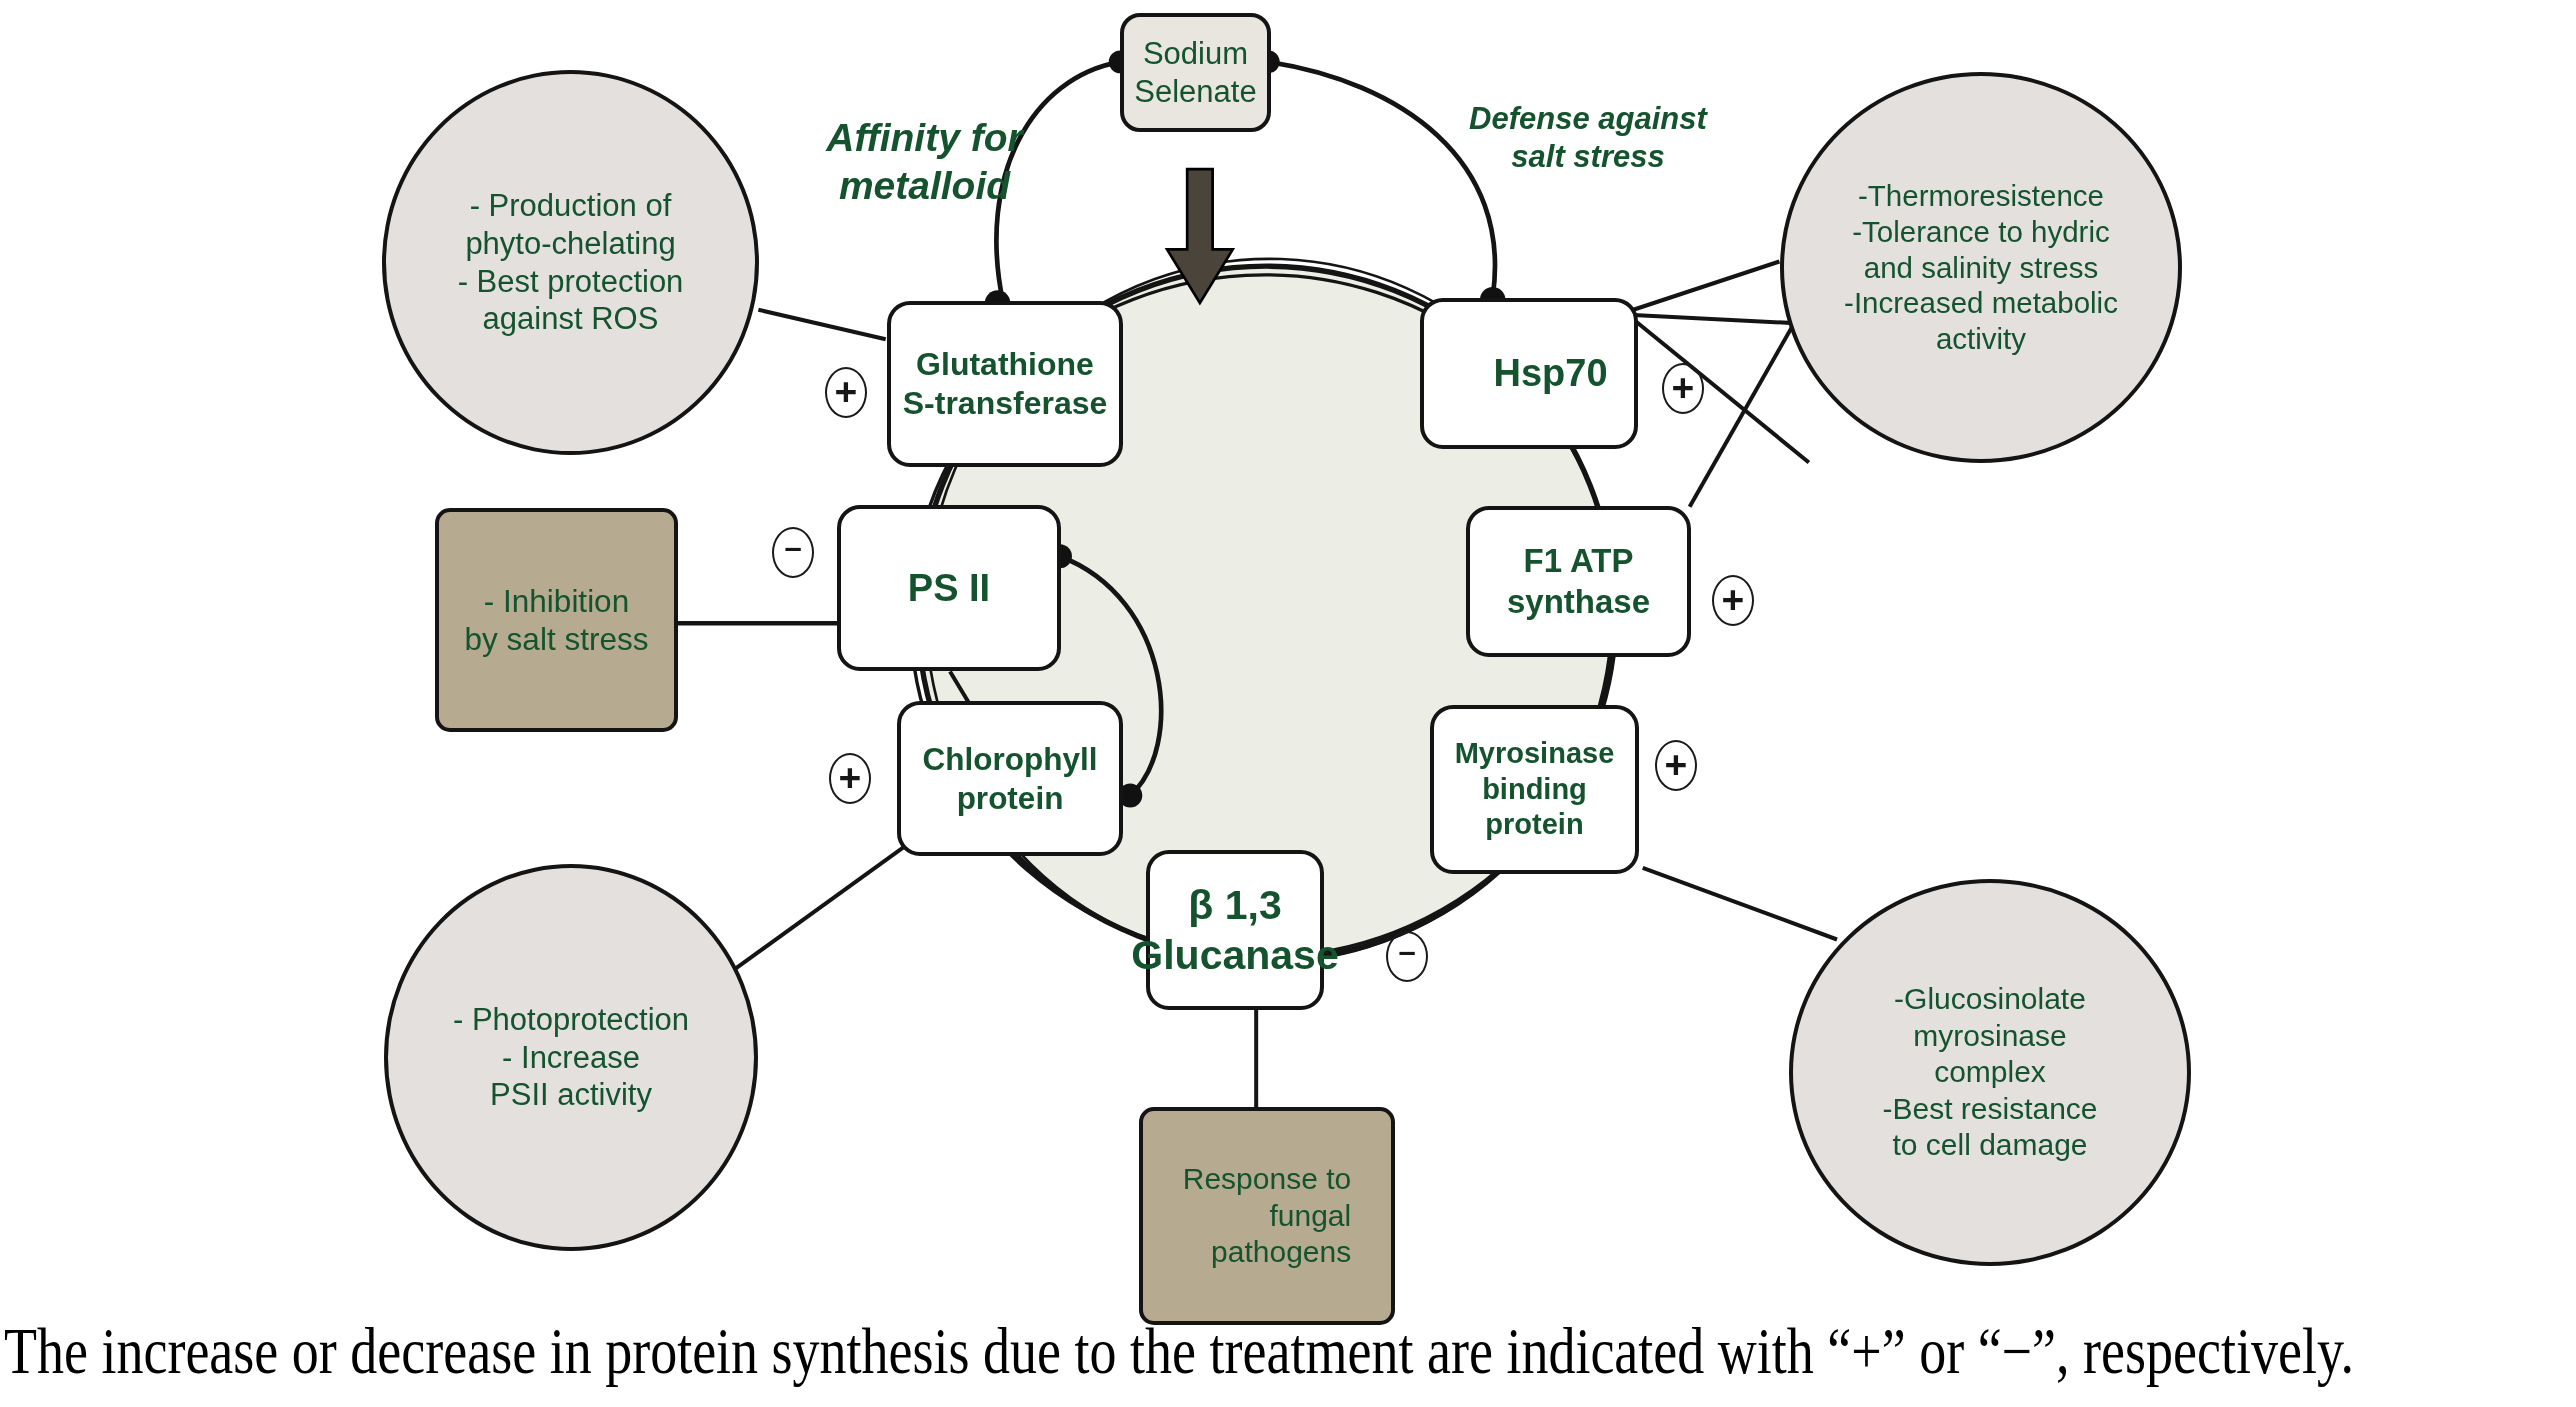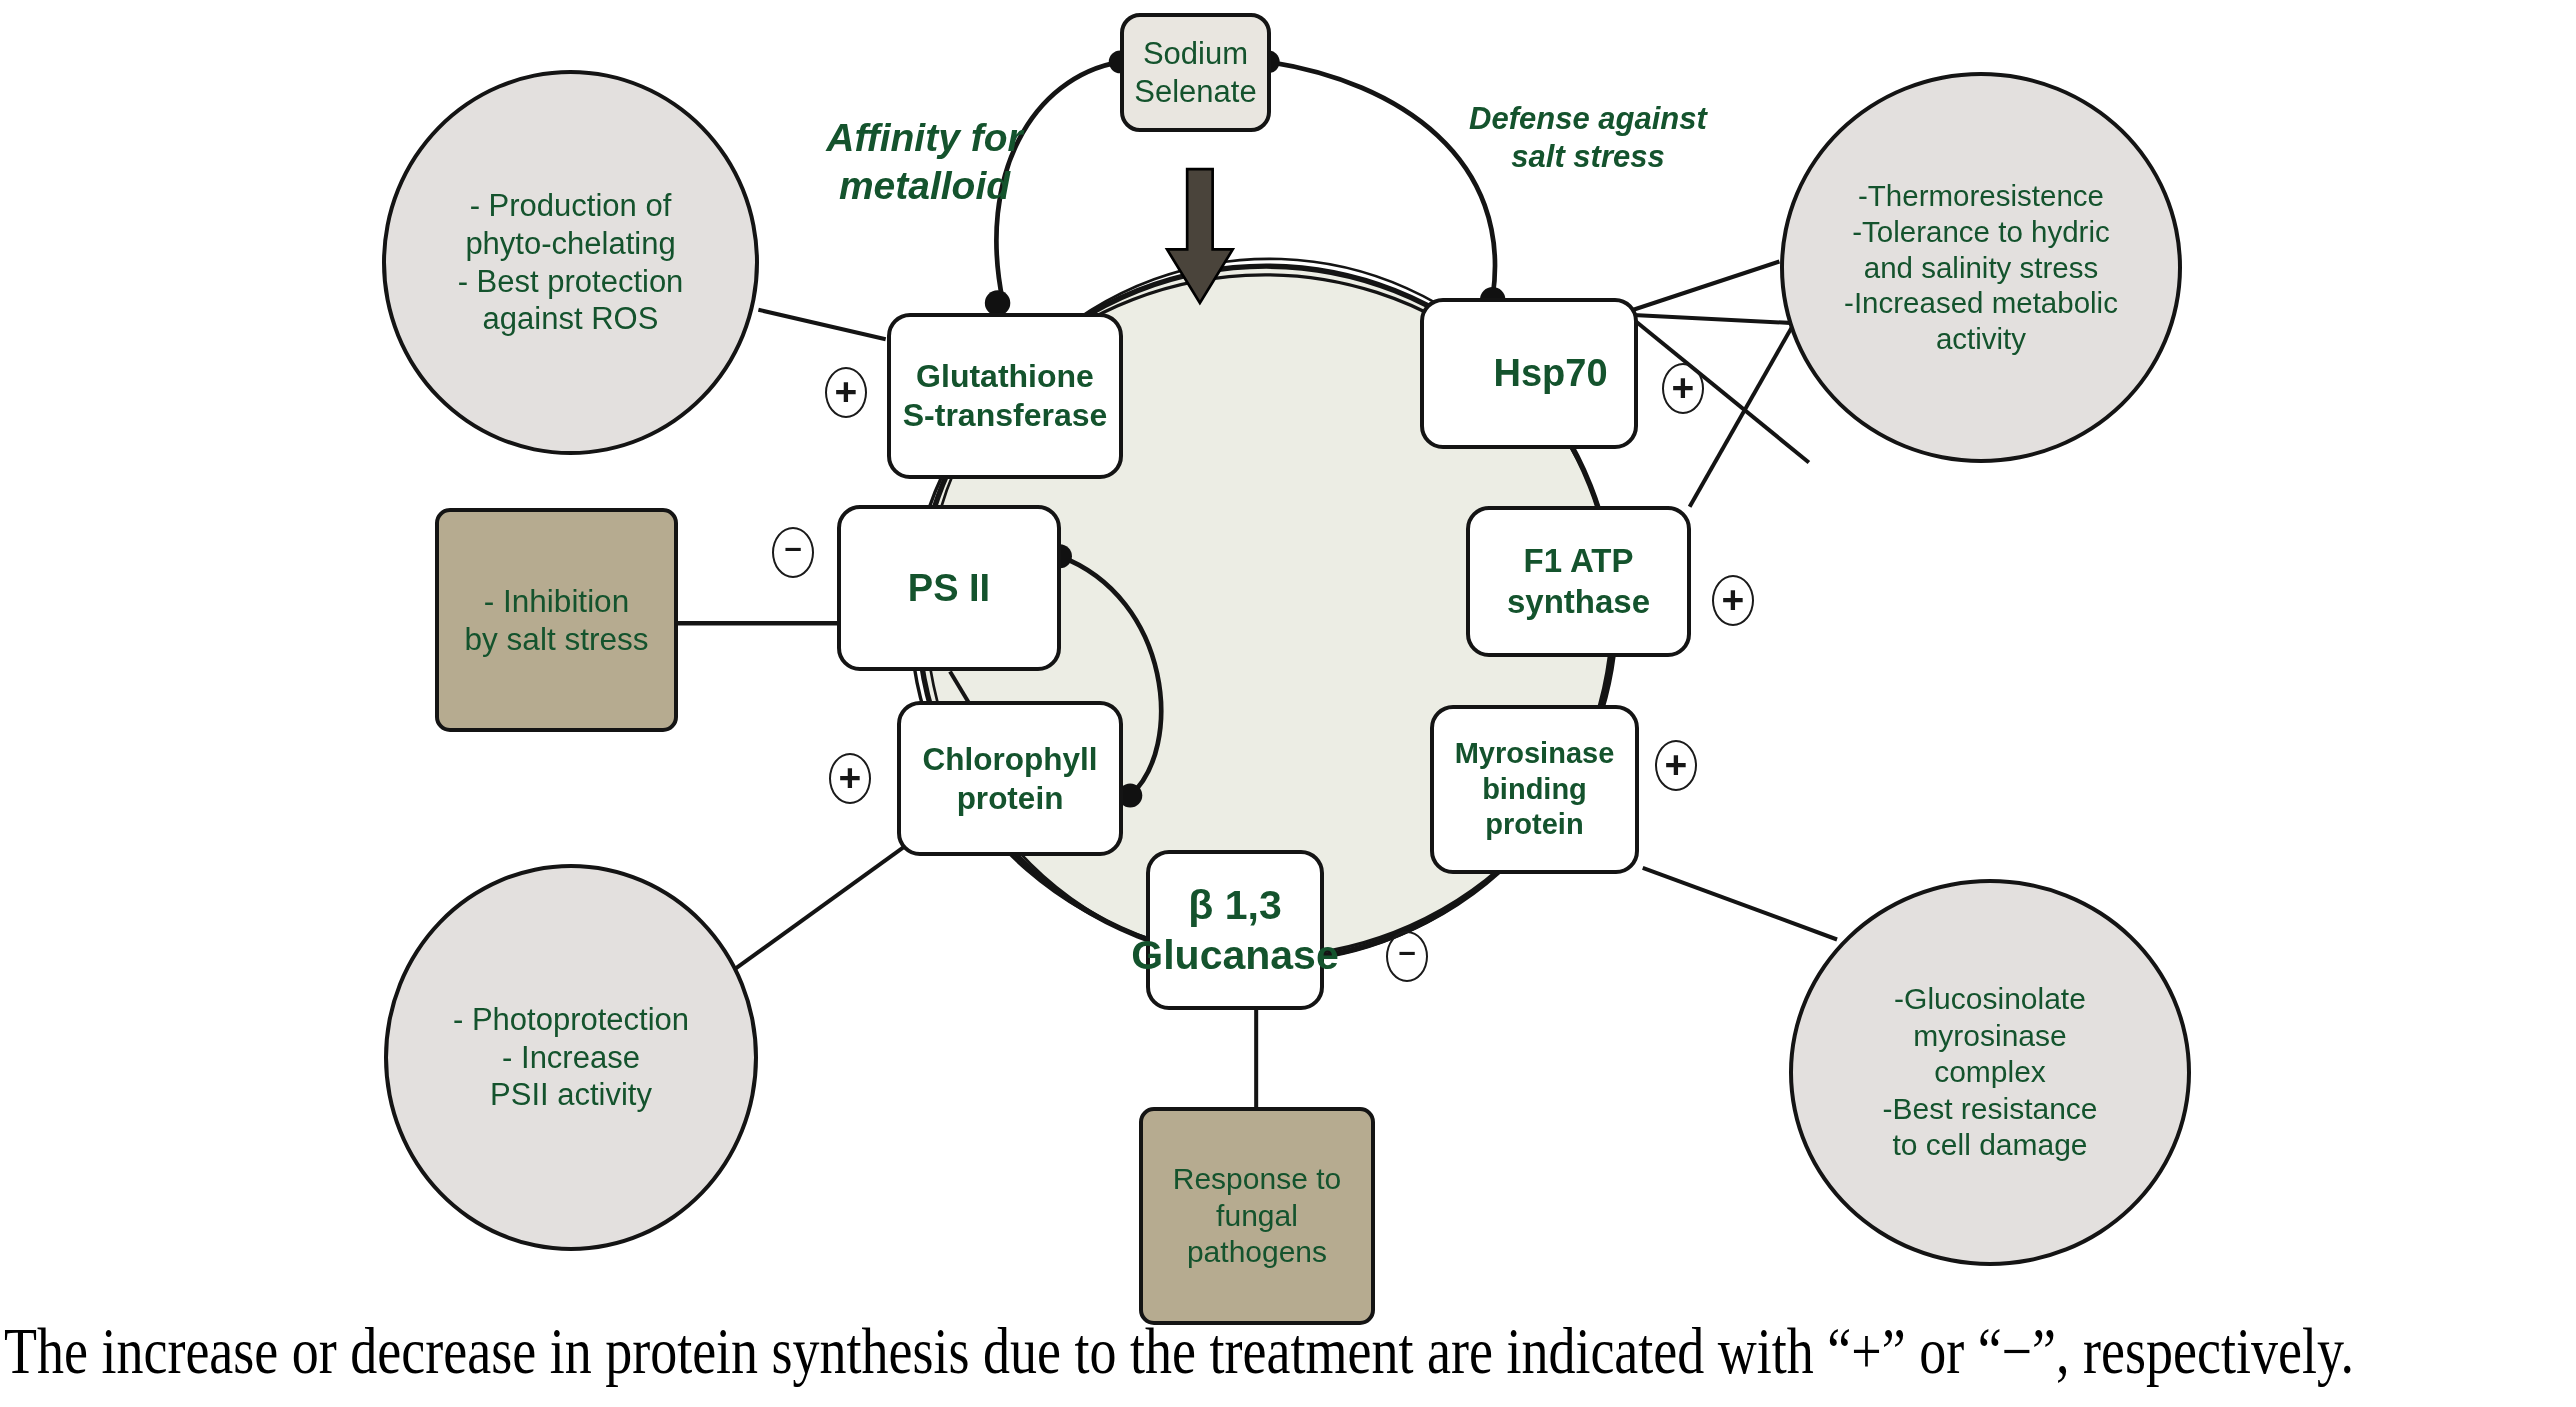--- a/index.html
+++ b/index.html
@@ -18,29 +18,29 @@
   .badge{position:absolute;width:42px;height:51px;border:2.7px solid #1a1a1a;border-radius:50%;
          display:flex;align-items:center;justify-content:center;background:transparent;
          font-weight:bold;box-sizing:border-box;}
   .badge .glyph{font-size:39px;line-height:1;transform:translateY(-1.3px);}
   .badge.minus .glyph{font-size:31px;transform:translateY(-5.4px);}
   .caption{position:absolute;left:4px;top:1314px;width:2572px;
            font-family:"Liberation Serif",serif;font-size:54px;color:#000;
            transform:scaleY(1.2);transform-origin:top left;white-space:nowrap;}
   
   #n-selenate{left:1120px;top:13.4px;width:151px;height:119px;font-size:31px;}
-  #n-gst{left:887px;top:301px;width:236px;height:166px;font-size:32px;margin-top:12px;}
+  #n-gst{left:887px;top:301px;width:236px;height:166px;font-size:32px;}
   #n-hsp70{left:1420px;top:298px;width:218px;height:151px;font-size:38px;padding-left:43px;}
   #n-psii{left:837px;top:505px;width:224px;height:166px;font-size:38px;}
   #n-f1atp{left:1466px;top:506px;width:225px;height:151px;font-size:33px;}
   #n-chloro{left:897px;top:701px;width:226px;height:155px;font-size:31.5px;}
   #n-myro{left:1430px;top:705px;width:209px;height:169px;font-size:29px;line-height:1.15;}
   #n-gluc{left:1146px;top:850px;width:178px;height:160px;font-size:41px;}
   #n-inhib{left:435px;top:508px;width:243px;height:224px;font-size:31.5px;}
-  #n-resp{left:1139px;top:1107px;width:236px;height:218px;font-size:30px;}
+  #n-resp{left:1139px;top:1107px;width:256px;height:218px;font-size:30px;text-align:right;}
   #c-tl{left:382px;top:70px;width:377px;height:385px;font-size:31px;}
   #c-tr{left:1780px;top:72px;width:402px;height:391px;font-size:29.5px;}
   #c-bl{left:384px;top:864px;width:374px;height:387px;font-size:31px;}
   #c-br{left:1789px;top:879px;width:402px;height:387px;font-size:30px;}
   #l-affinity{left:757px;top:114px;width:335px;font-size:39px;}
   #l-defense{left:1414px;top:100px;width:348px;font-size:31px;justify-content:center;}
   #b-gst{left:825px;top:367px;}
   #b-hsp{left:1662px;top:363px;}
   #b-psii{left:772px;top:527px;}
   #b-f1{left:1712px;top:575px;}

